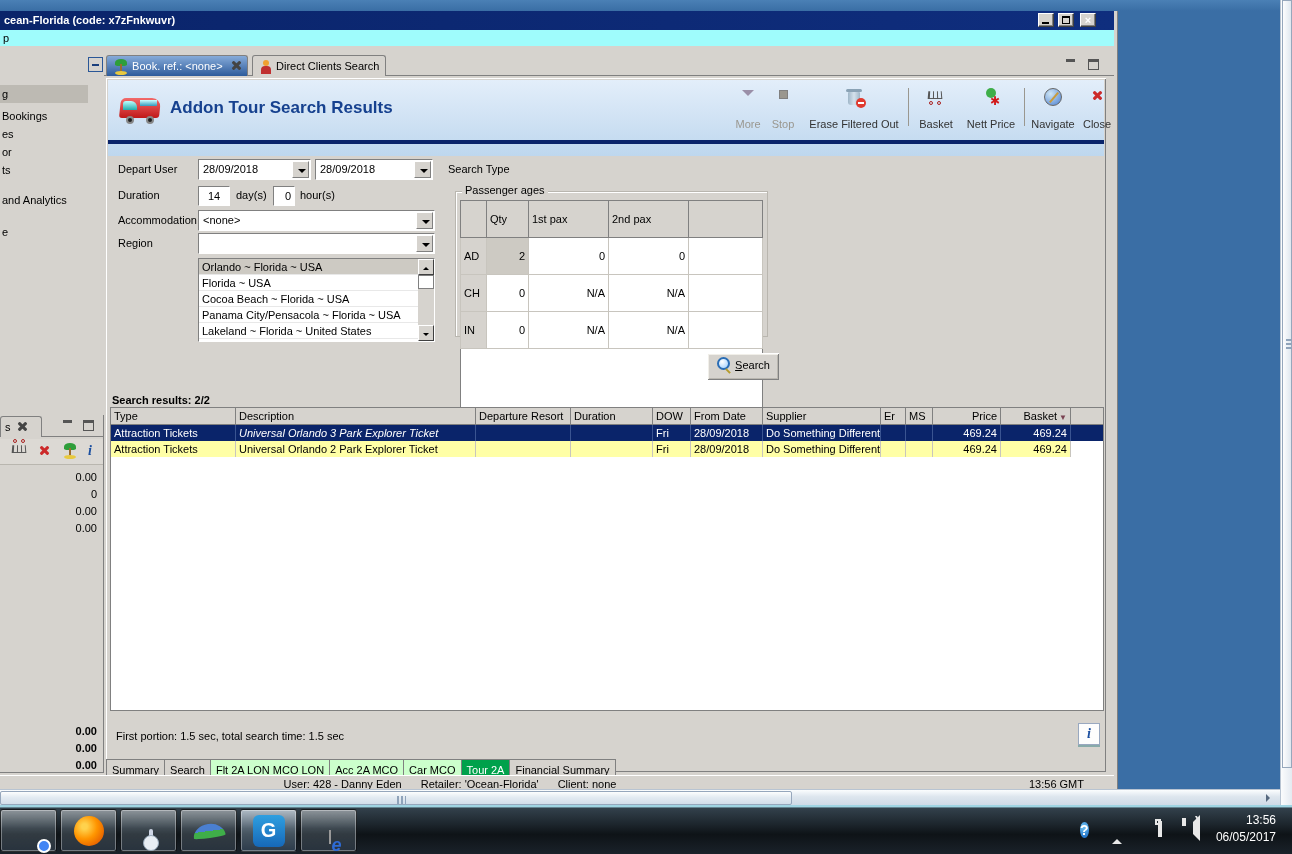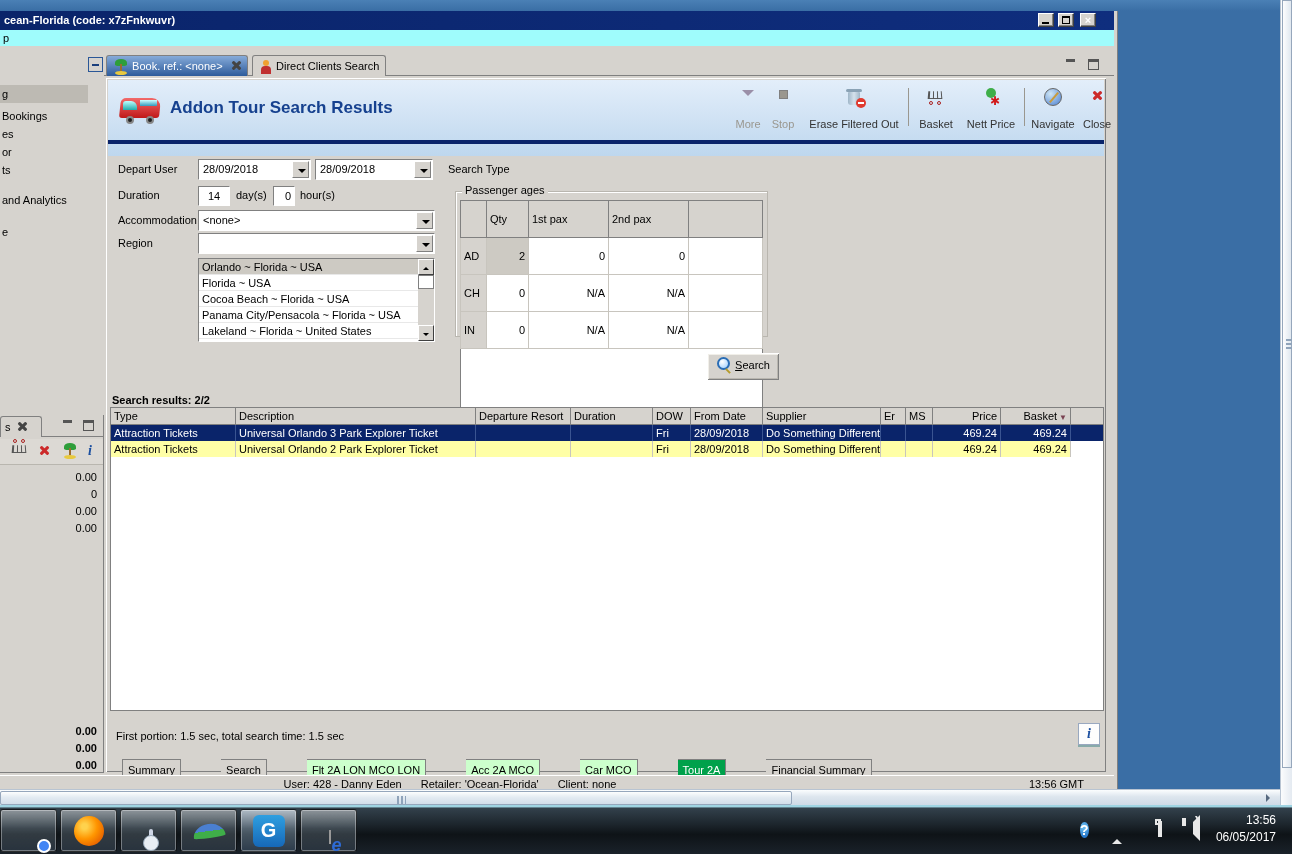--- a/index.html
+++ b/index.html
@@ -83,21 +83,21 @@
   .rt-head .rt-cell { background:#d6d3ce; border-right:1px solid #808080; border-bottom:1px solid #808080; height:17px; line-height:17px; position:relative; }
   .rt-row.sel { background:#0a246a; color:#fff; }
   .rt-row.sel .rt-cell { border-right-color:#3a5491; }
   .rt-row.alt { background:#ffffa6; }
   .num { text-align:right; }
   .sort-ind { color:#7a4252; font-size:8px; margin-left:2px; }
 
   #status-line { left:10px; top:652px; }
   #info-btn { left:972px; top:645px; width:22px; height:22px; background:#fdfdfd; border:1px solid #99a8c0; box-shadow:0 2px 0 #8aa; color:#1b4fa0; font-family:"Liberation Serif",serif; font-weight:bold; font-style:italic; text-align:center; line-height:20px; font-size:14px; }
 
-  #bottom-tabs { left:16px; top:681px; height:22px; display:flex;gap:40px; }
+  #bottom-tabs { left:0; top:681px; height:22px; display:flex; }
   .btab { height:21px; line-height:20px; padding:0 5px; border:1px solid #808080; border-left:none; white-space:nowrap; background:#d6d3ce; }
   .btab:first-child { border-left:1px solid #808080; }
   .btab.green { background:#ccffcc; }
   .btab.active { background:#00a14b; color:#fff; }
 
   #statusbar { left:0; top:764px; width:1114px; height:17px; background:#d6d3ce; border-top:1px solid #fff; line-height:16px; }
   #statusbar .mid { position:absolute; left:0; width:900px; text-align:center; }
   #statusbar .mid span { margin:0 8px; }
   #statusbar .time { position:absolute; right:30px; }
 
@@ -376,21 +376,21 @@
           <div class="rt-cell" style="width:72px;">From Date</div>
           <div class="rt-cell" style="width:118px;">Supplier</div>
           <div class="rt-cell" style="width:25px;">Er</div>
           <div class="rt-cell" style="width:27px;">MS</div>
           <div class="rt-cell num" style="width:68px;text-align:right;">Price</div>
           <div class="rt-cell num" style="width:70px;"><span>Basket</span><span class="sort-ind">▼</span></div>
           <div class="rt-cell" style="flex:1; border-right:none;"></div>
         </div>
         <div class="rt-row sel">
           <div class="rt-cell" style="width:125px;">Attraction Tickets</div>
-          <div class="rt-cell" style="width:240px;">Universal Orlando 3 Park Explorer Ticket</div>
+          <div class="rt-cell" style="width:240px;font-style:italic;">Universal Orlando 3 Park Explorer Ticket</div>
           <div class="rt-cell" style="width:95px;"></div>
           <div class="rt-cell" style="width:82px;"></div>
           <div class="rt-cell" style="width:38px;">Fri</div>
           <div class="rt-cell" style="width:72px;">28/09/2018</div>
           <div class="rt-cell" style="width:118px;">Do Something Different</div>
           <div class="rt-cell" style="width:25px;"></div>
           <div class="rt-cell" style="width:27px;"></div>
           <div class="rt-cell num" style="width:68px;">469.24</div>
           <div class="rt-cell num" style="width:70px;">469.24</div>
           <div class="rt-cell" style="flex:1; border-right:none;"></div>

